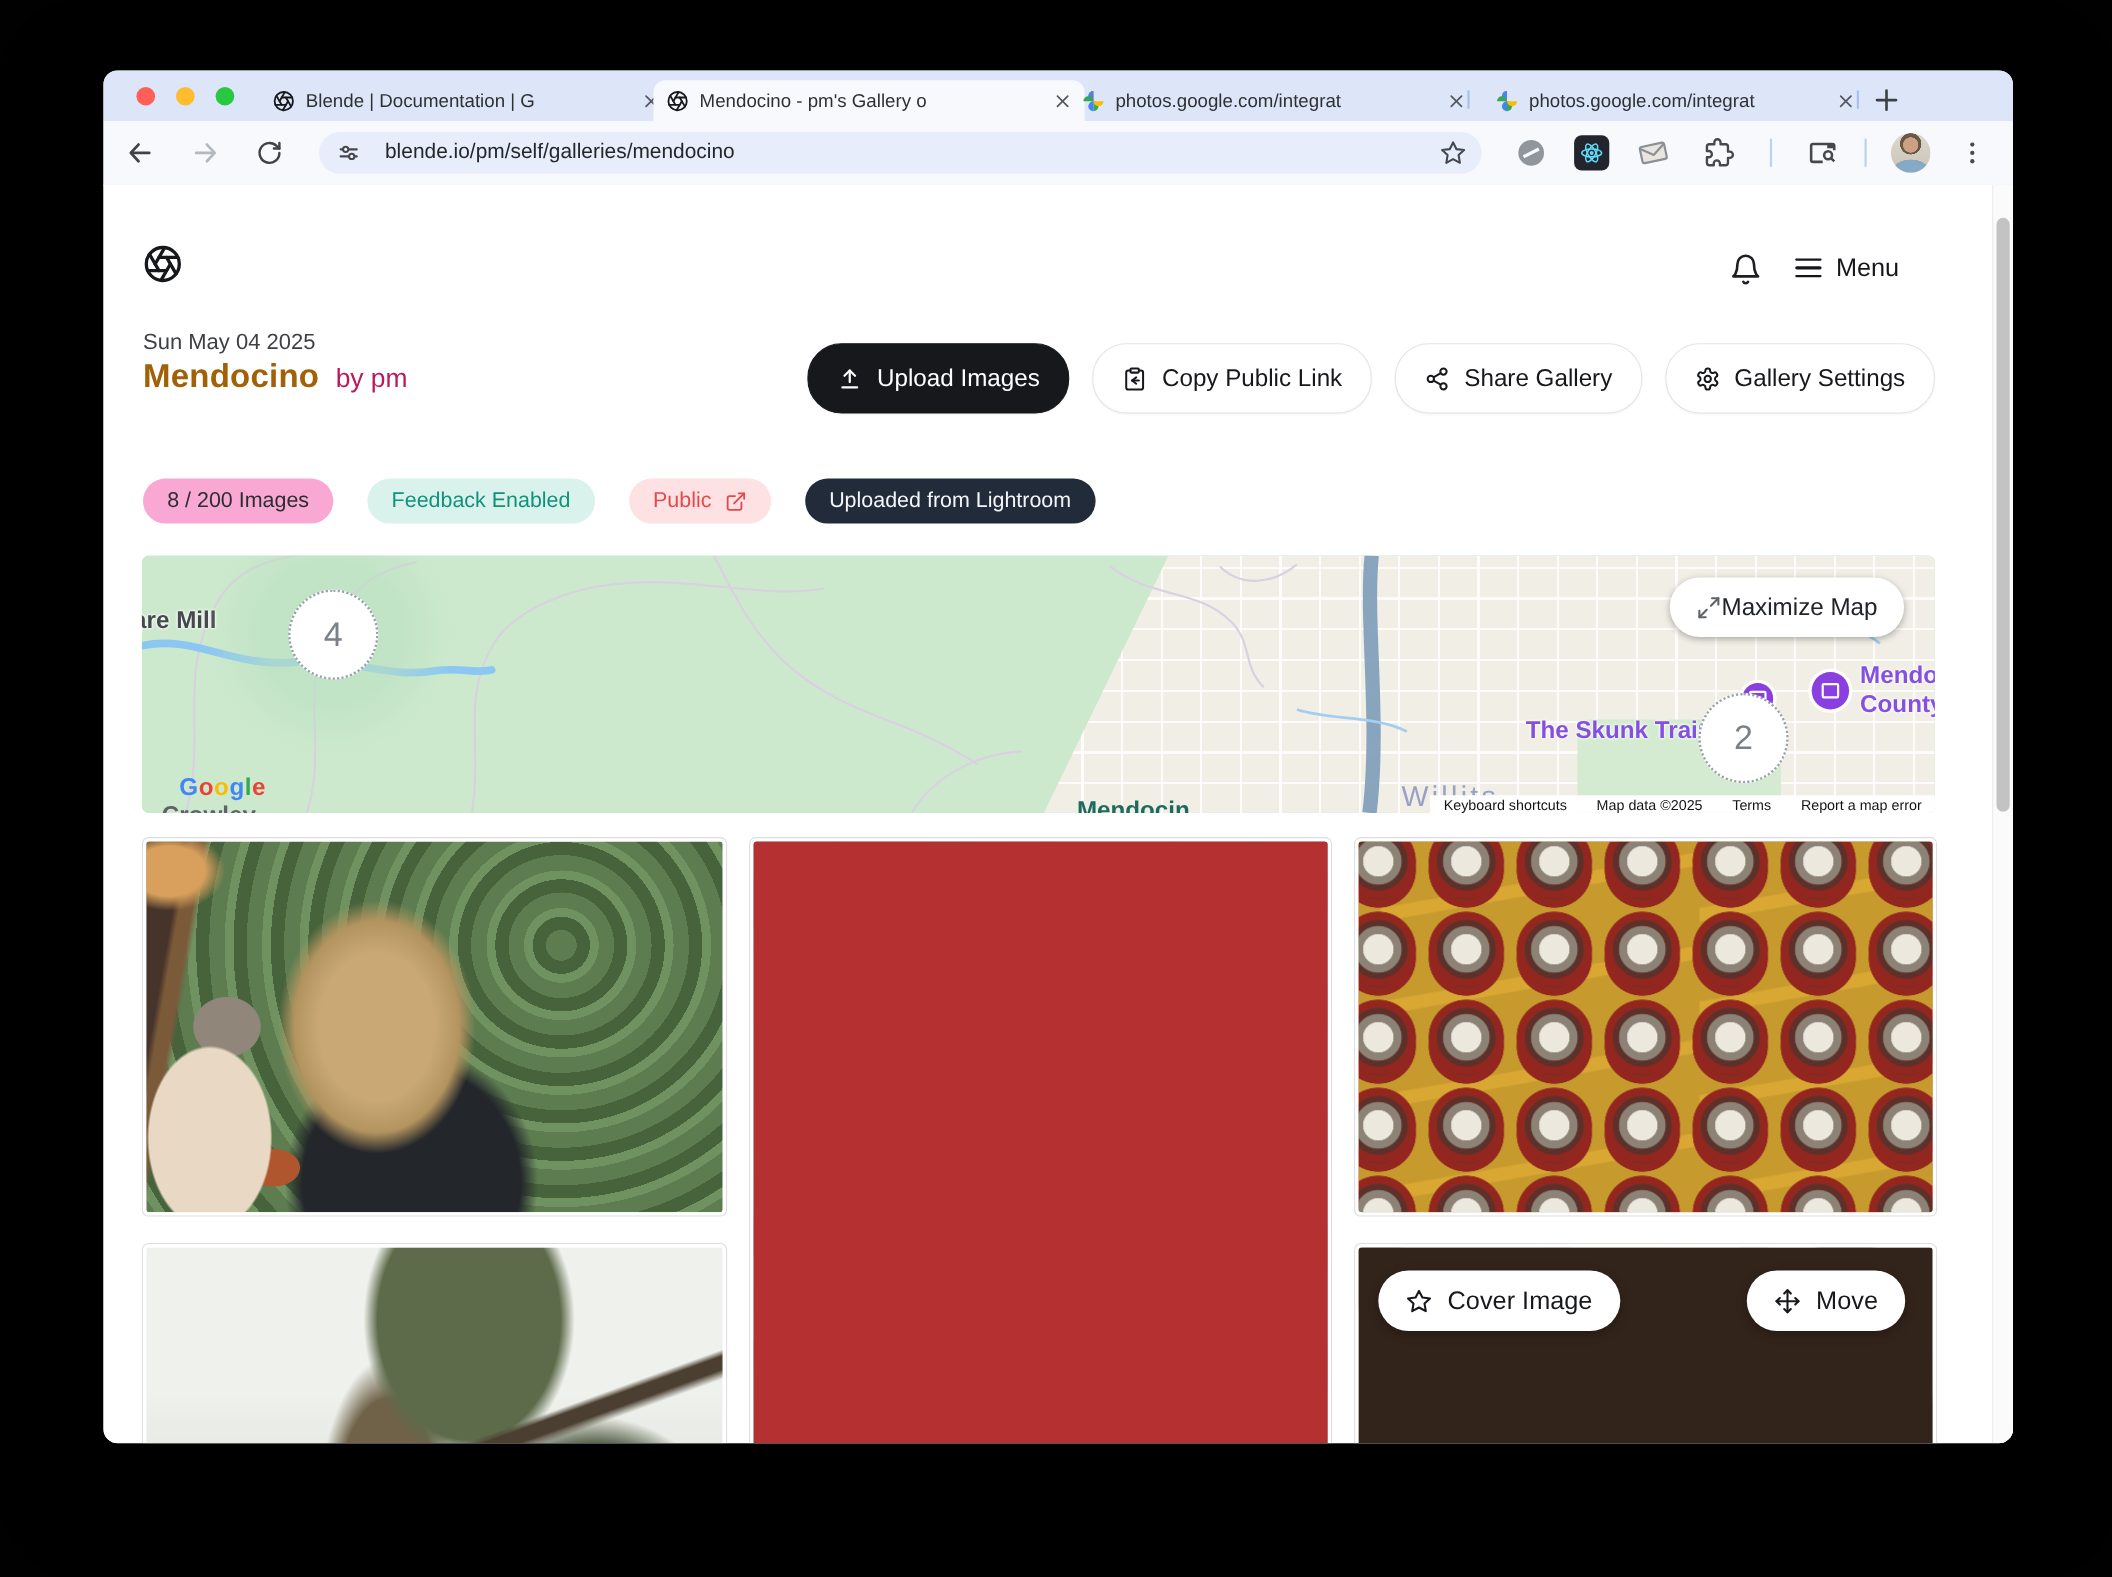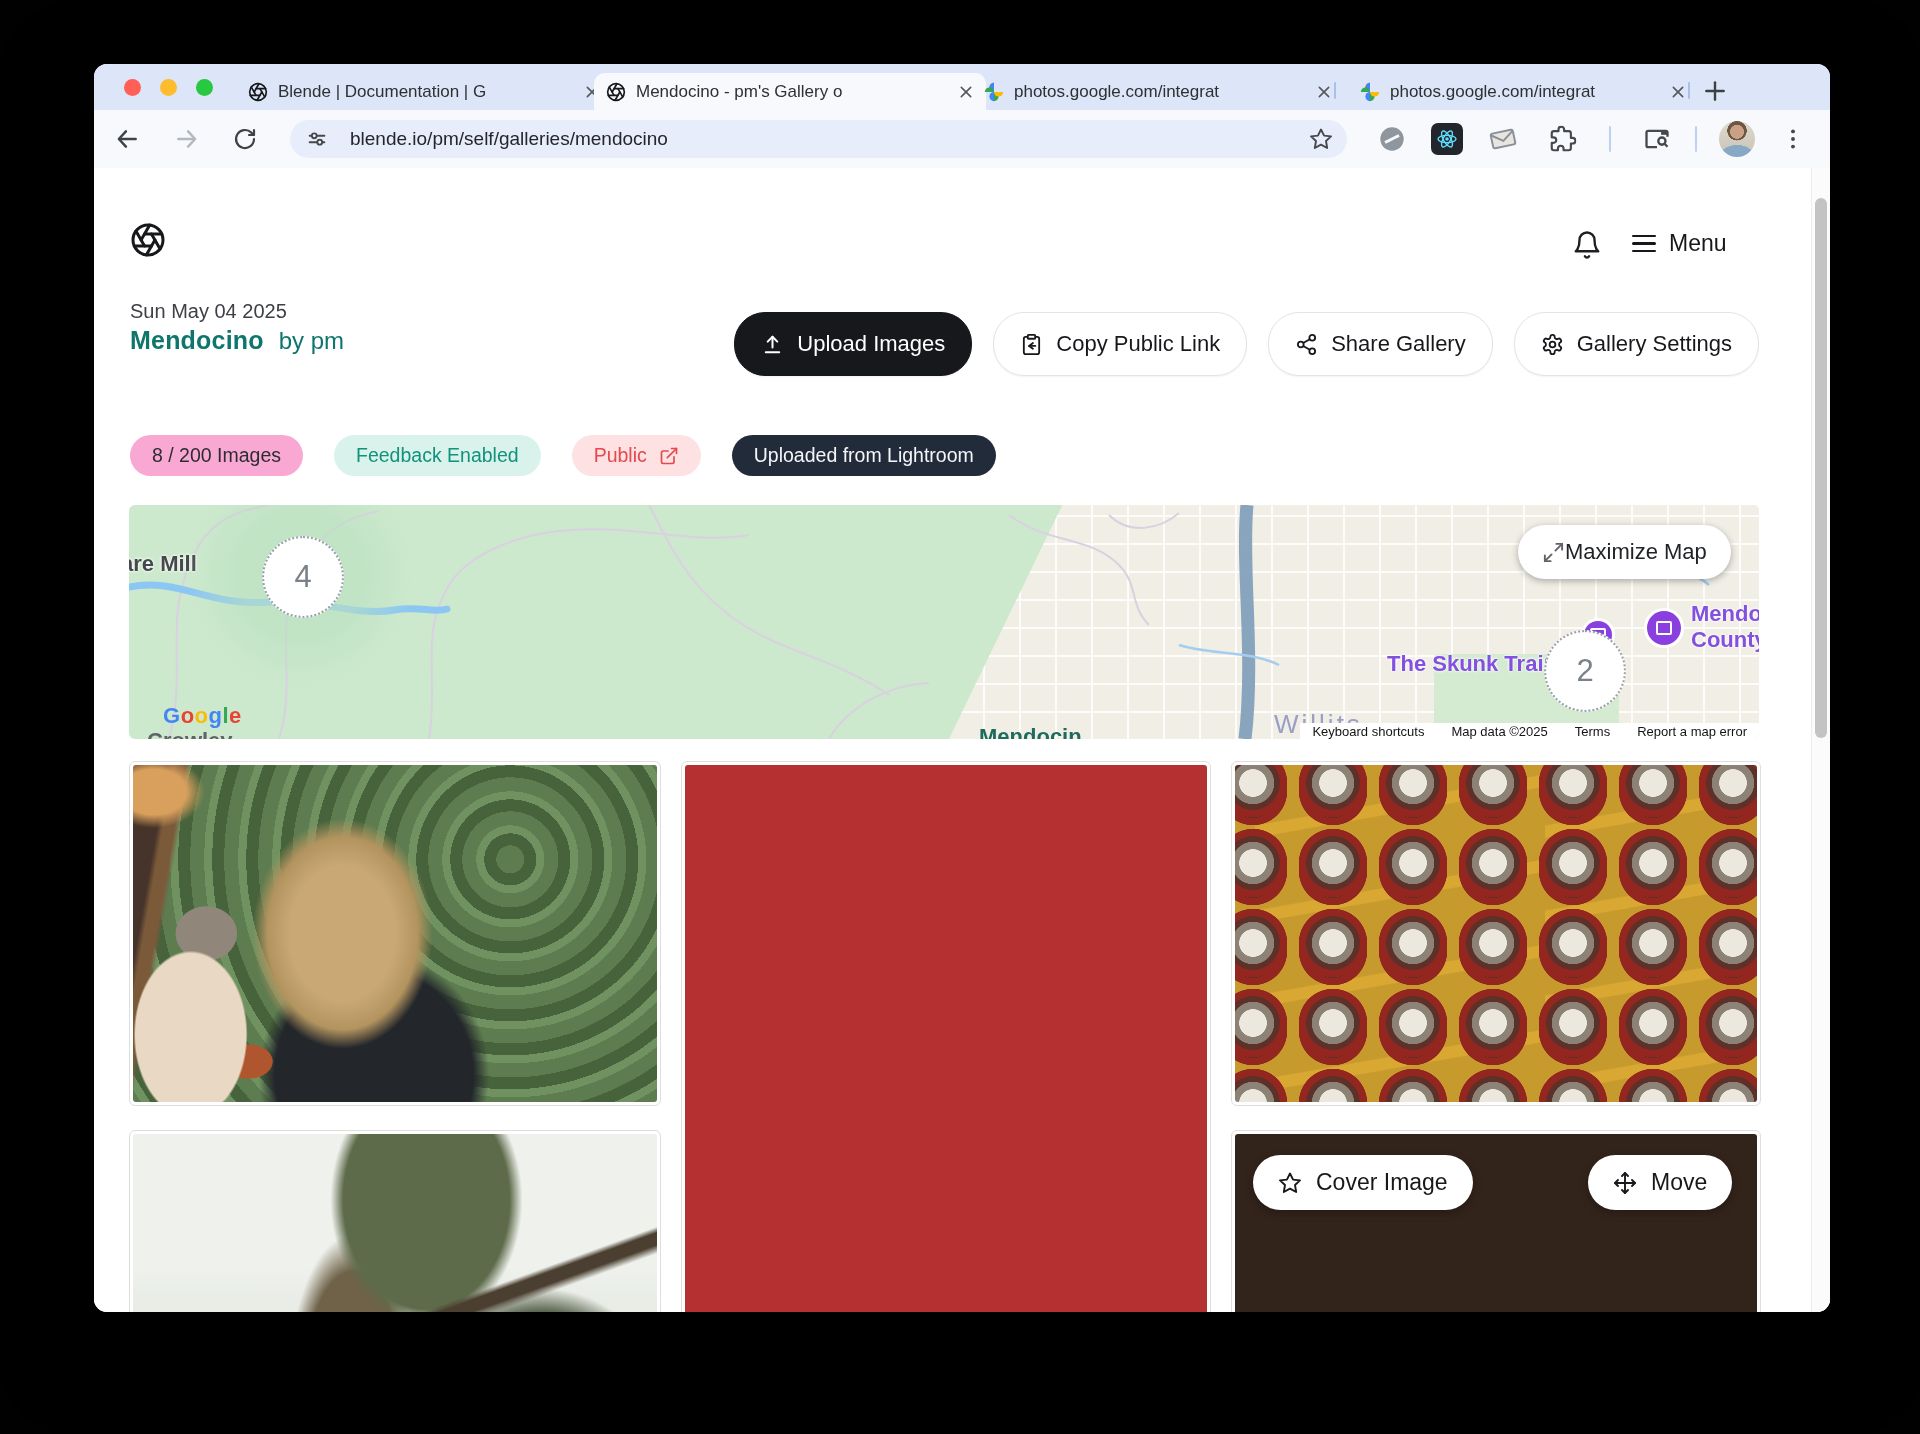--- a/index.html
+++ b/index.html
@@ -50,22 +50,22 @@
   .sb-track{position:absolute;right:0;top:0;bottom:0;width:18px;background:#fbfbfb;border-left:1px solid #ececec;}
   .sb-thumb{position:absolute;right:3px;top:30px;width:12px;height:540px;border-radius:6px;background:#c3c3c3;}
   .site-logo{position:absolute;left:36px;top:54px;}
   .bell{position:absolute;left:1478px;top:62px;}
   .menu-btn{position:absolute;left:1538px;top:62px;display:flex;align-items:center;gap:13px;
             font-size:23px;color:#16171a;}
   .burger{width:24px;height:18px;display:flex;flex-direction:column;justify-content:space-between;}
   .burger i{display:block;height:2.4px;background:#16171a;border-radius:2px;}
   .g-date{position:absolute;left:36px;top:132px;font-size:20px;color:#3e4046;}
   .g-titlerow{position:absolute;left:36px;top:158px;display:flex;align-items:baseline;gap:15px;}
-  .g-title{font-size:25px;font-weight:bold;color:#0f766e;letter-spacing:.2px;}
-  .g-byline{font-size:24px;color:#0f766e;}
+  .g-title{font-size:30px;font-weight:bold;color:#a16207;letter-spacing:.2px;}
+  .g-byline{font-size:24px;color:#be185d;}
   .actions{position:absolute;top:144px;right:71px;display:flex;gap:21px;}
   .btn{height:62px;border-radius:31px;display:flex;align-items:center;gap:13px;padding:0 26px;
        font-size:22px;background:#fff;border:1px solid #e4e4e7;color:#17181b;box-shadow:0 1px 2px rgba(0,0,0,.05);}
   .btn.dark{background:#17181c;color:#fff;border-color:#17181c;}
   .badges{position:absolute;left:36px;top:267px;display:flex;gap:31px;}
   .badge{height:41px;border-radius:21px;display:flex;align-items:center;gap:12px;padding:0 22px;font-size:19.5px;}
   .badge.count{background:#f9a8d4;color:#2c2d31;}
   .badge.feedback{background:#d9f3ec;color:#12917c;}
   .badge.public{background:#fde1e3;color:#e5484d;}
   .badge.lightroom{background:#222b3a;color:#f4f6f9;}

